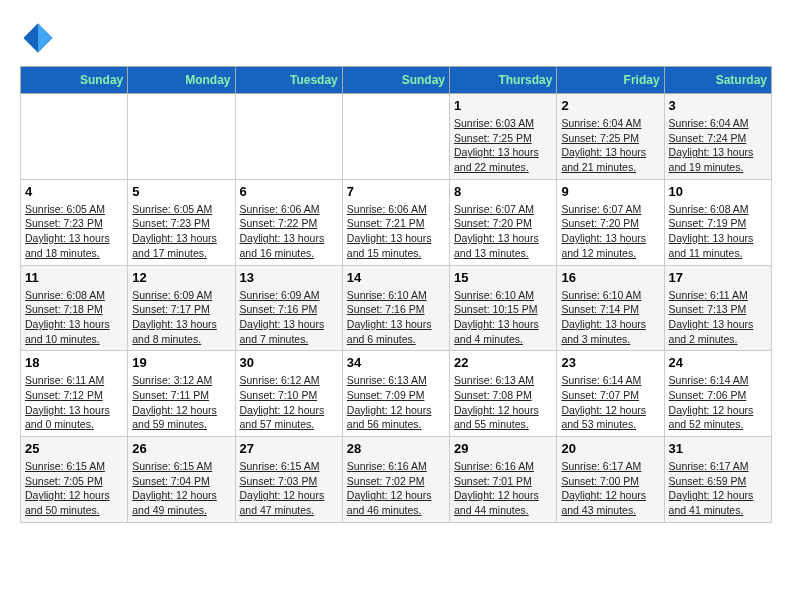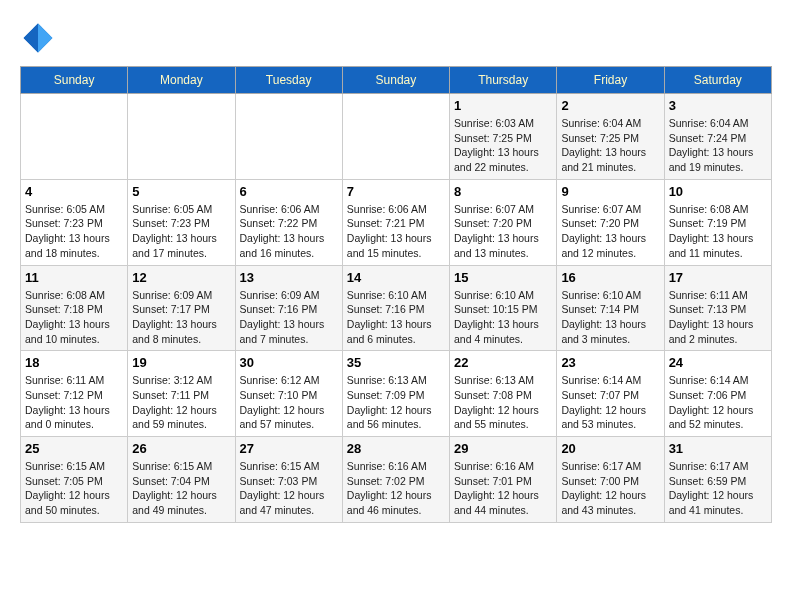--- a/index.html
+++ b/index.html
@@ -45,25 +45,25 @@
       font-size: 16px;
       color: #444;
     }
     table {
       width: 100%;
       border-collapse: collapse;
       font-size: 11px;
     }
     thead tr th {
       background-color: #1565c0;
-      color: #fef9c3;
-      text-align: center;
+      color: #86efac;
+      text-align: right;
       padding: 6px 4px;
       font-size: 12px;
-      font-weight: normal;
+      font-weight: bold;
       border: 1px solid #aaa;
     }
     tbody tr td {
       border: 1px solid #ccc;
       vertical-align: top;
       padding: 4px;
       width: 108px;
       min-height: 80px;
       background: #fff;
     }
@@ -73,20 +73,21 @@
     .day-num {
       font-weight: bold;
       font-size: 13px;
       margin-bottom: 3px;
       display: block;
     }
     .day-info {
       font-size: 10.5px;
       color: #222;
       line-height: 1.4;
+      text-decoration: underline;
     }
     td.empty {
       background: #fff !important;
     }
   </style>
 </head>
 <body>
 
 <div class="header">
   <div class="logo">
@@ -264,21 +265,21 @@
 and 59 minutes.</div>
         </td>
         <td>
           <span class="day-num">30</span>
           <div class="day-info">Sunrise: 6:12 AM
 Sunset: 7:10 PM
 Daylight: 12 hours
 and 57 minutes.</div>
         </td>
         <td>
-          <span class="day-num">35</span>
+          <span class="day-num">34</span>
           <div class="day-info">Sunrise: 6:13 AM
 Sunset: 7:09 PM
 Daylight: 12 hours
 and 56 minutes.</div>
         </td>
         <td>
           <span class="day-num">22</span>
           <div class="day-info">Sunrise: 6:13 AM
 Sunset: 7:08 PM
 Daylight: 12 hours

